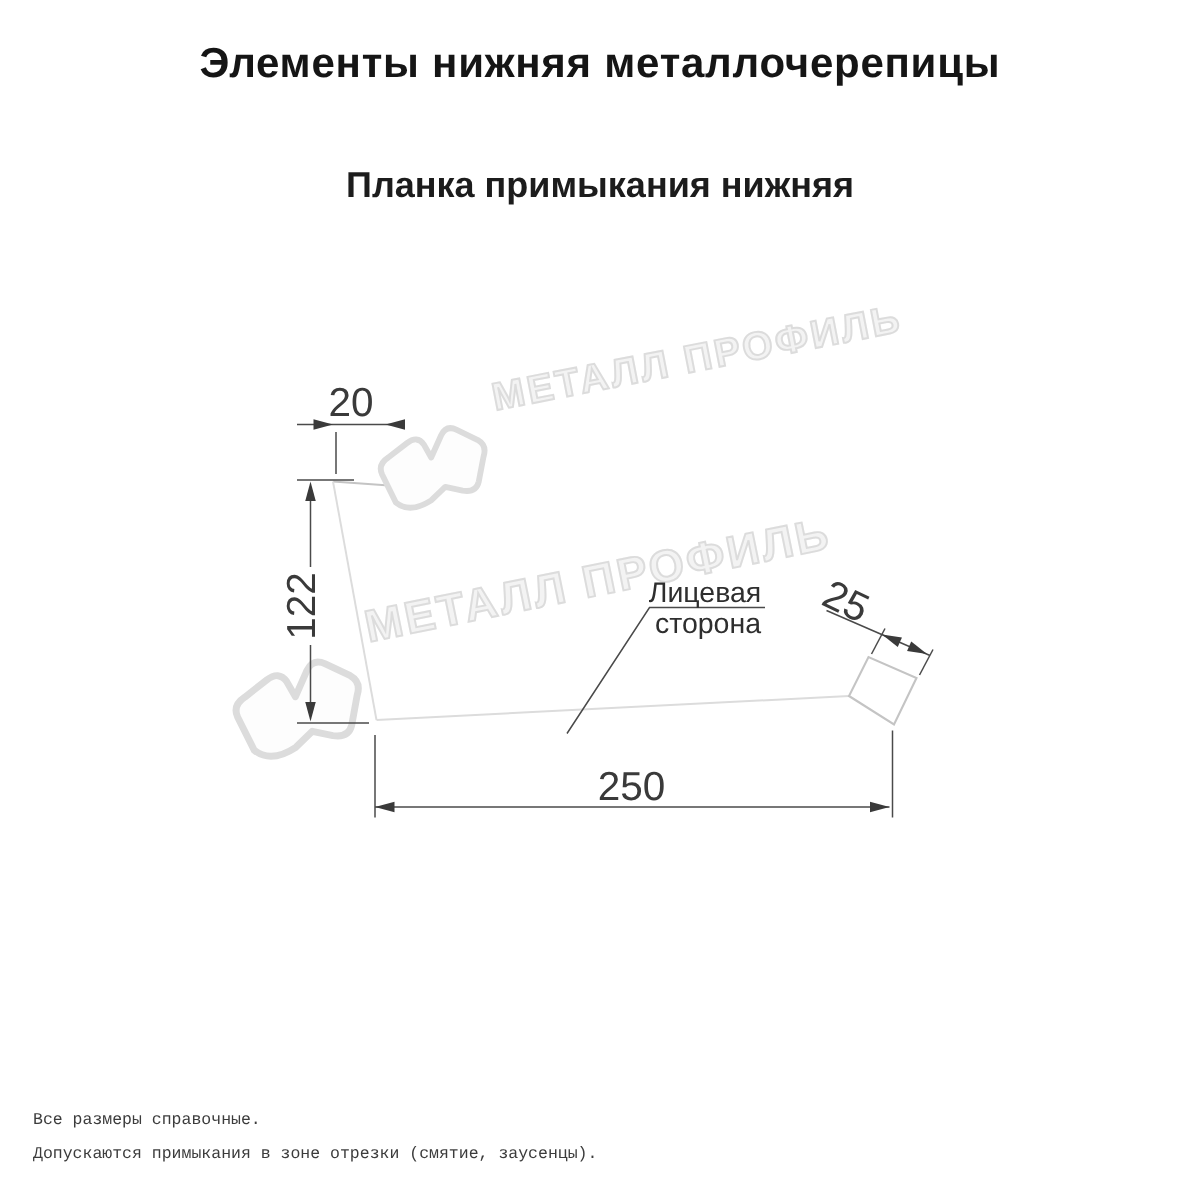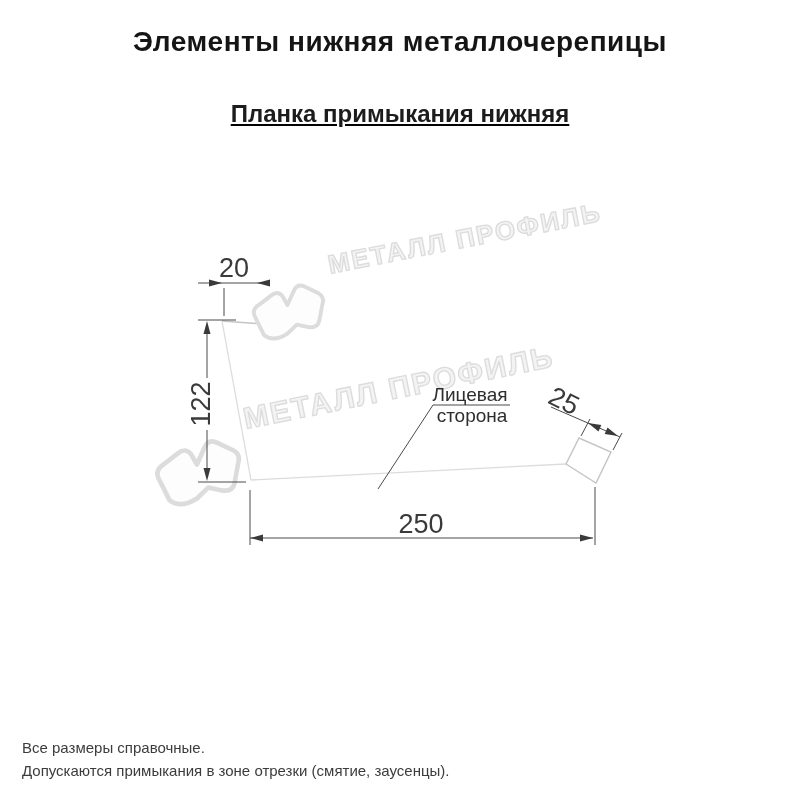--- a/index.html
+++ b/index.html
@@ -9,21 +9,21 @@
     font-family:"Liberation Sans", sans-serif;
   }
   .layer{position:absolute;left:0;top:0;}
   
   .page-title{
     position:absolute;left:0;top:26px;width:800px;
     text-align:center;font-size:28px;font-weight:bold;color:#151515;
     letter-spacing:0.5px;z-index:6;
   }
   .product-block{
-    position:absolute;left:0;top:97px;width:800px;text-align:center;z-index:6;text-decoration:underline;
+    position:absolute;left:0;top:107px;width:800px;text-align:center;z-index:6;
   }
   .product-name,.product-code{
     font-size:24px;font-weight:bold;color:#1c1c1c;line-height:34px;
   }
   
   .watermark{
     position:absolute;display:flex;align-items:flex-start;gap:8px;
     transform-origin:left top;z-index:2;pointer-events:none;
   }
   .watermark-text{
@@ -38,21 +38,21 @@
   .wm-bottom{left:148px;top:450px;transform:rotate(-11.5deg);}
   .wm-bottom .watermark-text{font-size:30px;margin-top:-28px;}
   
   #profile-layer{z-index:1;}
   #dims-layer{z-index:3;}
   .dim-text{font-size:27px;fill:#3a3a3a;font-family:"Liberation Sans",sans-serif;}
   .face-text{font-size:19px;fill:#2e2e2e;font-family:"Liberation Sans",sans-serif;}
   
   .footer-notes{
     position:absolute;left:22px;top:736px;z-index:6;
-    font-size:15px;color:#3c3c3c;line-height:23px;
+    font-size:11px;color:#3c3c3c;line-height:23px;font-family:Liberation Mono, monospace;
   }
 </style>
 </head>
 <body>
 
 <div class="page-title">Элементы нижняя металлочерепицы</div>
 
 <div class="product-block">
   <div class="product-name">Планка примыкания нижняя</div>
 </div>

